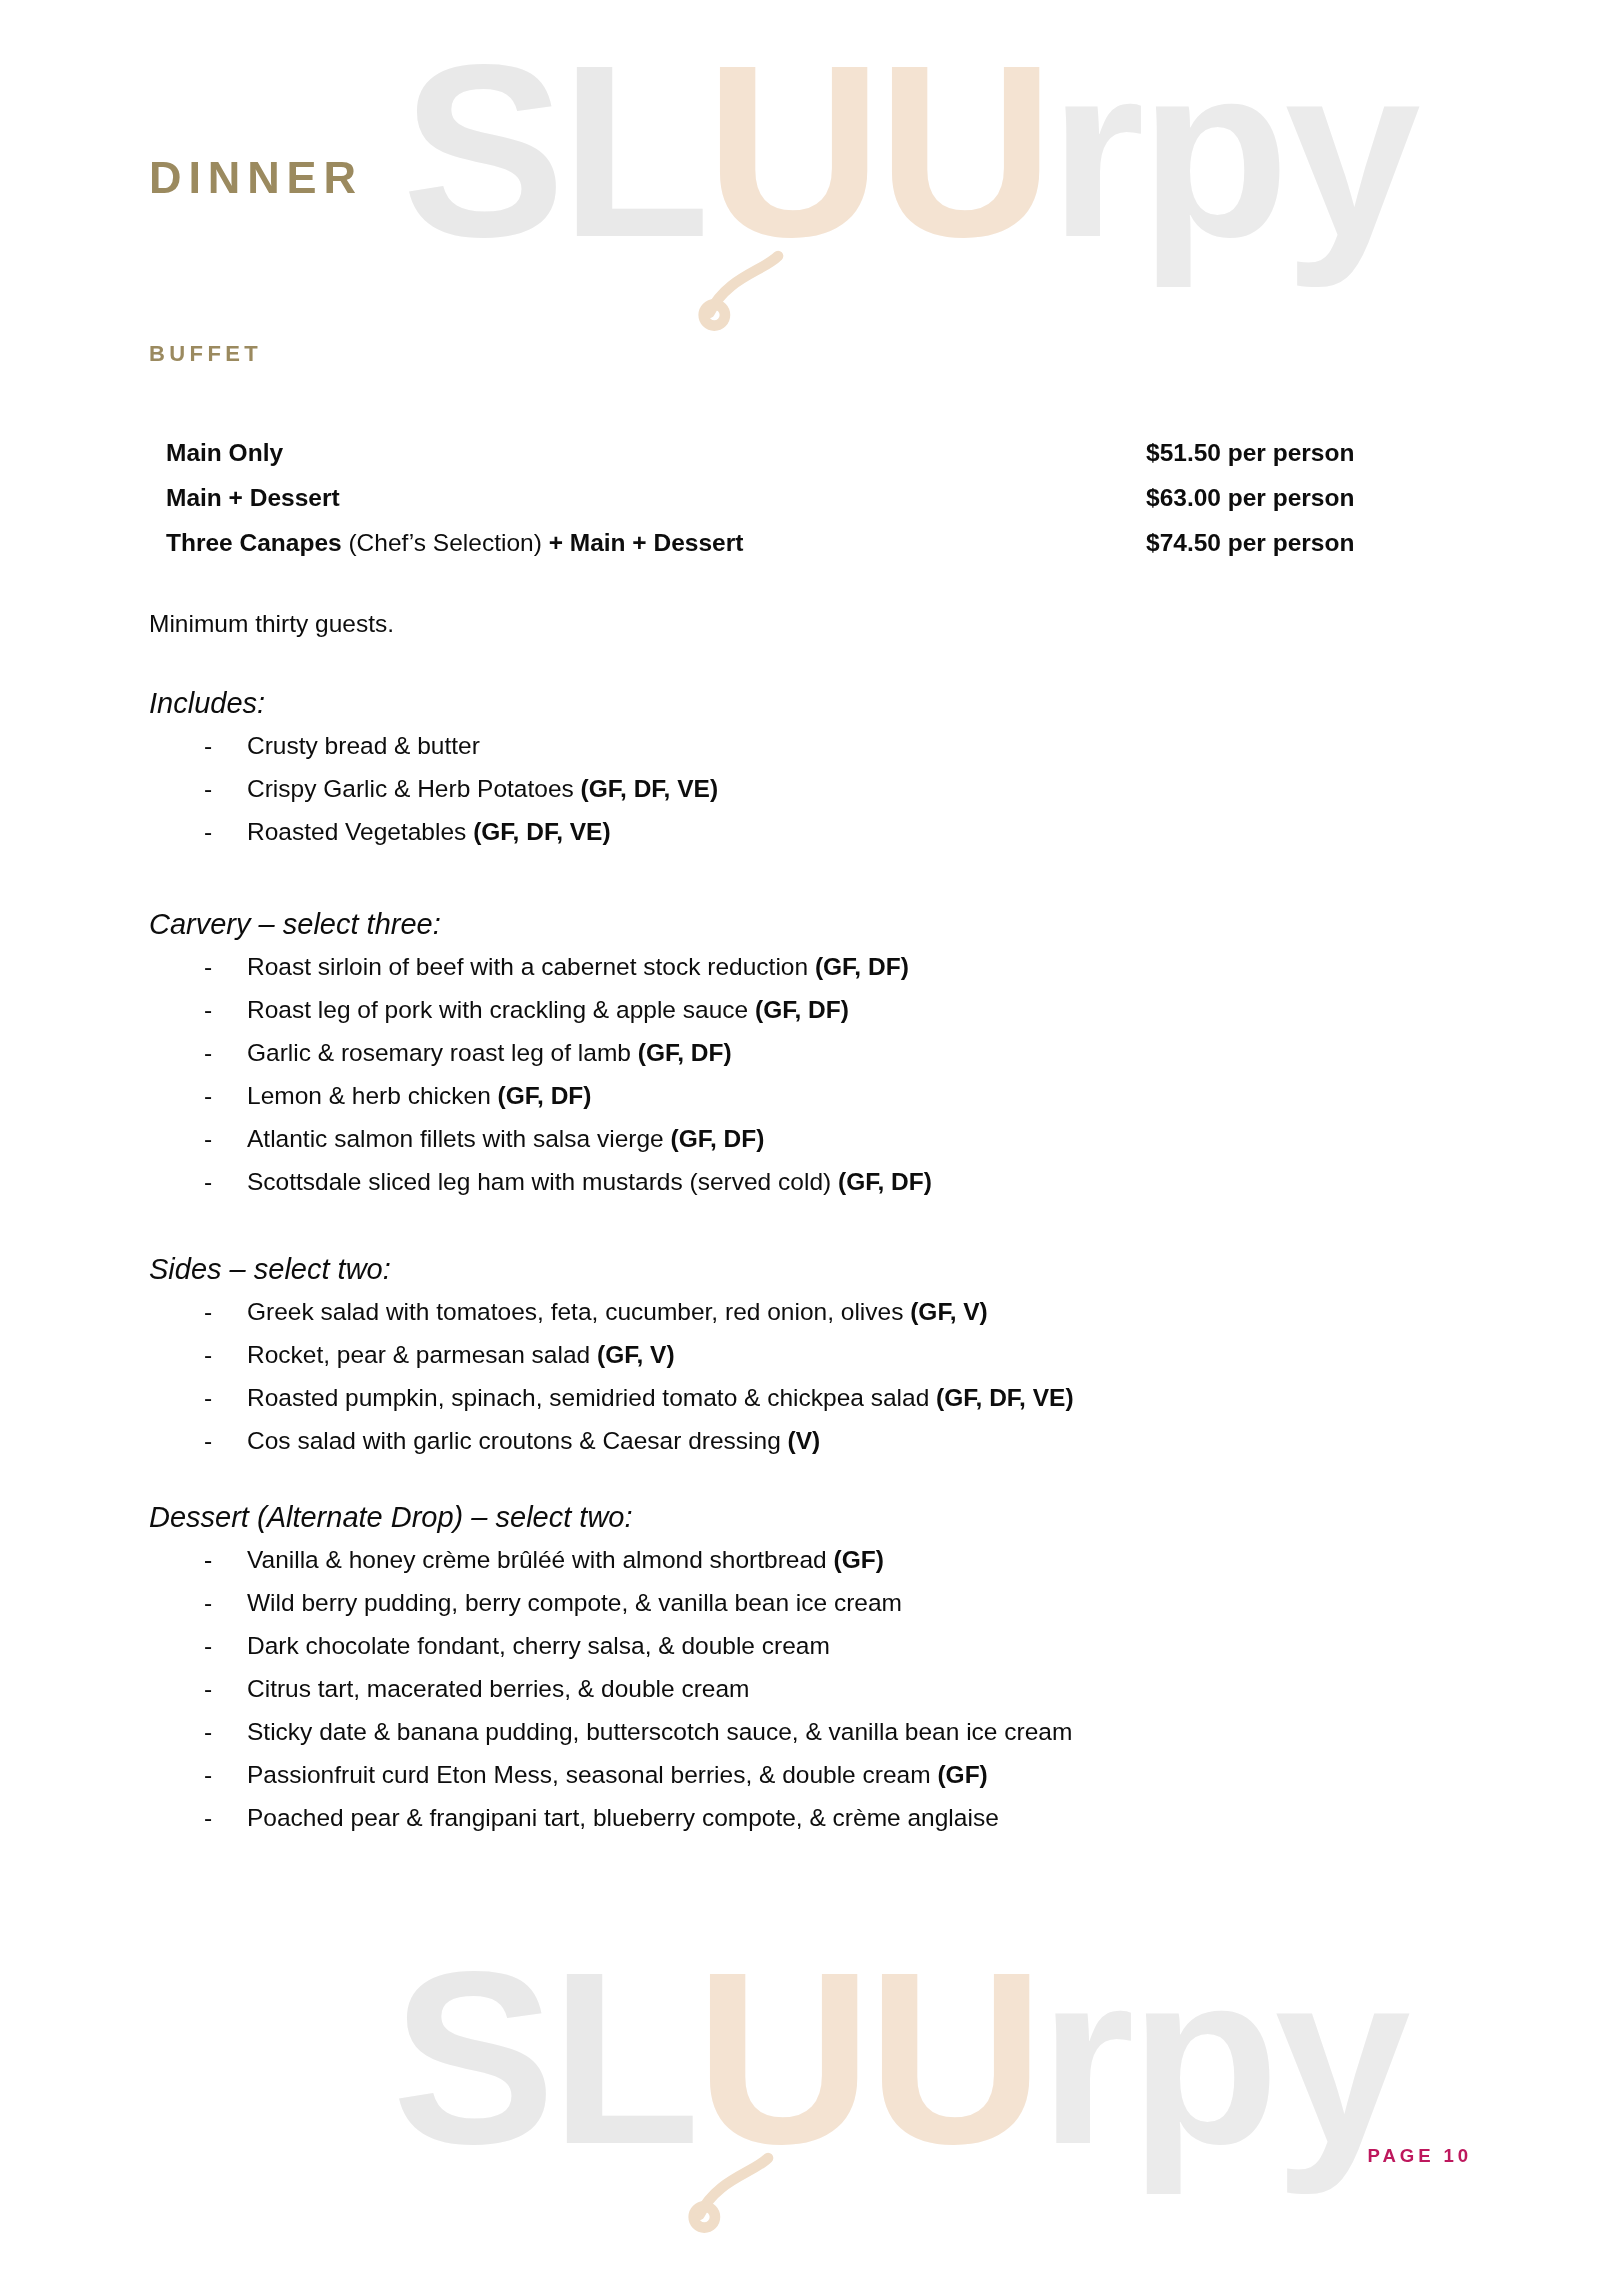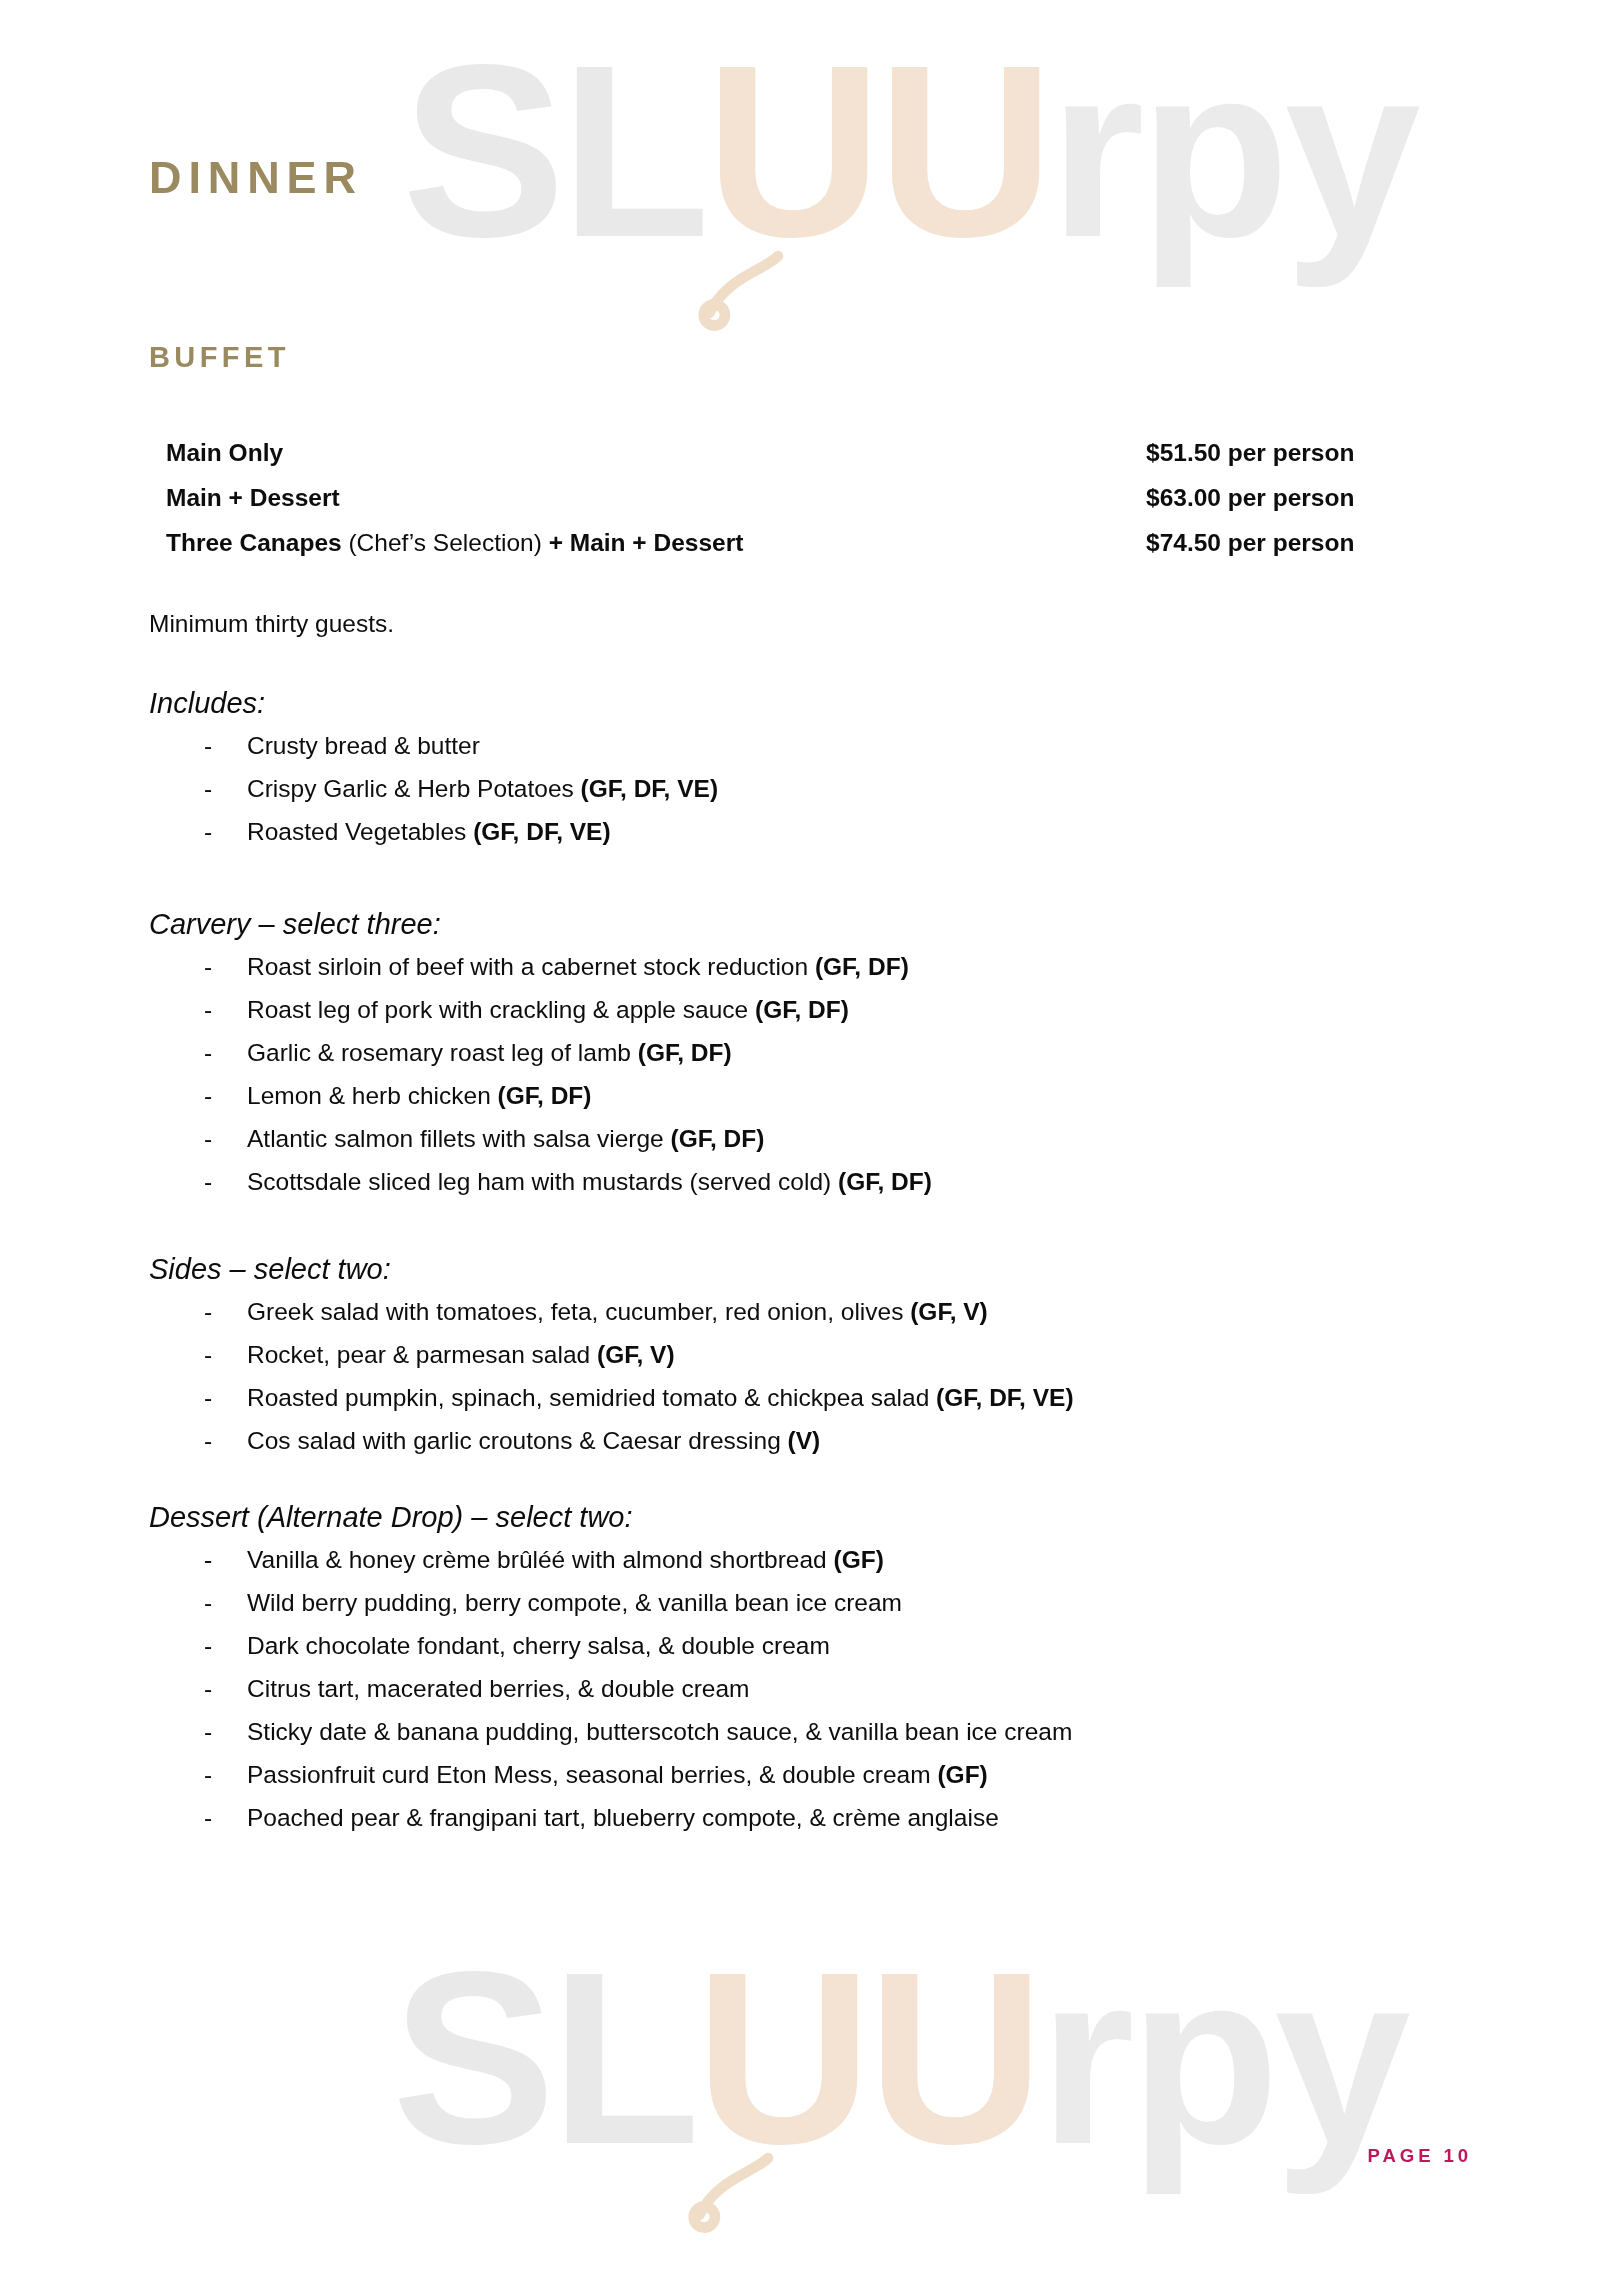--- a/index.html
+++ b/index.html
@@ -69,21 +69,21 @@
     font-size: 45px;
     font-weight: 700;
     letter-spacing: 6.9px;
     color: #9b8a5f;
   }
 
   .section-title {
     position: absolute;
     left: 0;
     top: 341px;
-    font-size: 29px;
+    font-size: 22px;
     font-weight: 700;
     letter-spacing: 4.4px;
     color: #9b8a5f;
   }
 
   .price-table {
     position: absolute;
     left: 0;
     top: 431px;
     width: 1292px;

